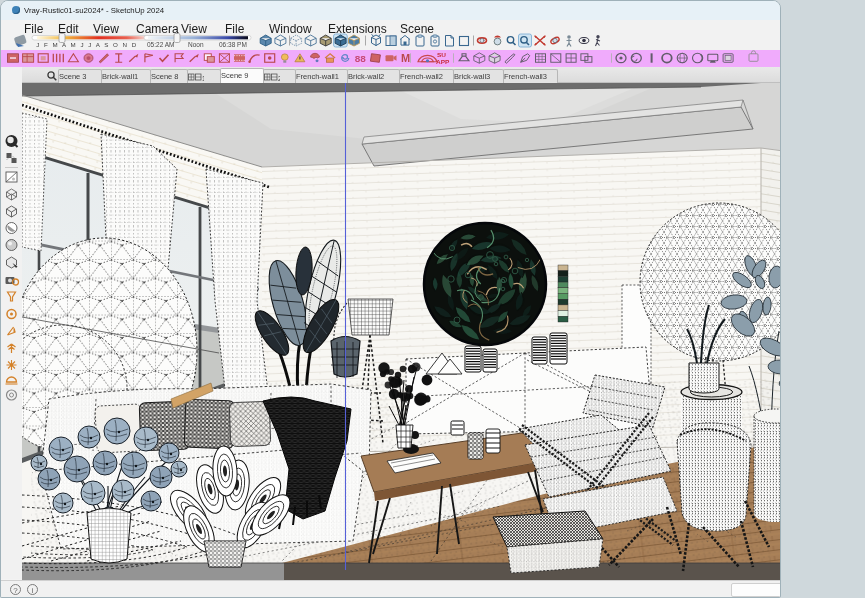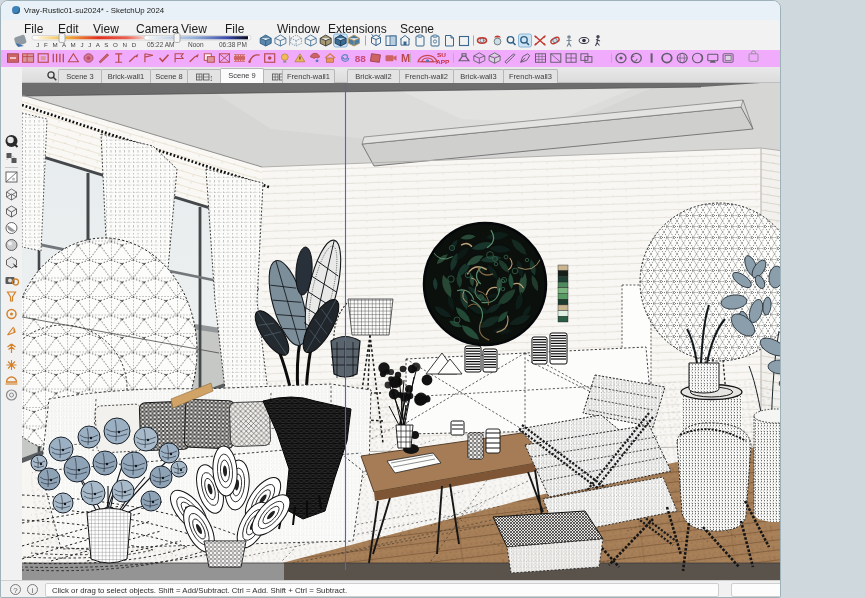--- a/index.html
+++ b/index.html
@@ -10,21 +10,21 @@
 #title .logo{position:absolute;left:10.5px;top:5px;width:8px;height:8px;border-radius:4px;background:#3d82b8;box-shadow:inset -1px -1px 0 #2a5f8a}
 .wbtn{position:absolute;top:0;width:27px;height:19px;color:#404040}
 
 #menu{position:absolute;left:0;top:19px;width:100%;height:13px;background:#f2f2f2;font-size:12px;color:#1b1b1b}
 #menu span{position:absolute;top:2px}
 
 #tb1{position:absolute;left:0;top:32px;width:100%;height:17px;background:#f2f2f2}
 #tb2{position:absolute;left:0;top:49px;width:100%;height:17px;background:#f0abfc}
 
 #tabs{position:absolute;left:0;top:66px;width:100%;height:16px;background:linear-gradient(#e9e9e9,#dcdcdc);border-bottom:1px solid #bfbfbf}
-.tab{position:absolute;top:2px;height:14px;background:#e3e3e3;border:1px solid #b7b7b7;border-bottom:none;font-size:7.5px;color:#3c3c3c;text-align:center;line-height:13px;border-radius:2px 2px 0 0}
+.tab{position:absolute;top:2px;height:14px;background:#e3e3e3;border:1px solid #b7b7b7;border-bottom:none;font-size:7.5px;color:#3c3c3c;text-align:left;line-height:13px;border-radius:2px 2px 0 0}
 .tab.act{background:#fbfbfb;top:1px;height:15px;z-index:3}
 
 #ltb{position:absolute;left:0;top:66px;width:21px;height:512px;background:#f1f1f1}
 
 #status{position:absolute;left:0;top:579px;width:100%;height:19px;background:#f1f1f1;border-top:1px solid #d0d0d0}
 .sc{position:absolute;top:3px;width:11px;height:11px;border:1px solid #7a7a7a;border-radius:50%;color:#666;font-size:8px;text-align:center;line-height:11px}
 #sfield{position:absolute;left:44px;top:2px;width:674px;height:14px;background:#fdfdfd;border:1px solid #cfcfcf;border-radius:2px;font-size:7.8px;color:#2e2e2e;line-height:13px;padding-left:6px}
 #mbox{position:absolute;left:730px;top:2px;width:116px;height:14px;background:#fdfdfd;border:1px solid #cfcfcf;border-radius:2px}
 
 #vp{position:absolute;left:21px;top:82px;width:836px;height:497px;background:#fdfdfc;overflow:hidden}
@@ -45,21 +45,21 @@
         <path d="M10 6l7 7M17 6l-7 7" stroke="#404040" stroke-width="1.2"></path>
       </svg>
   </div>
   <div id="menu">
     <span style="left:23px">File</span>
       <span style="left:57px">Edit</span>
       <span style="left:92px">View</span>
     <span style="left:135px">Camera</span>
       <span style="left:180px">View</span>
       <span style="left:224px">File</span>
-    <span style="left:276px">Window</span>
+    <span style="left:268px">Window</span>
       <span style="left:327px">Extensions</span>
       <span style="left:399px">Scene</span>
   </div>
   <div id="tb1">
     <svg width="865" height="17" viewBox="0 0 865 17">
 
       <rect x="14" y="3" width="11" height="9" rx="2" fill="#8f9aa3" transform="rotate(-18 19 8)"></rect>
       <path d="M15 10l8 3-6 1z" fill="#3f6fb0"></path>
 
       <rect x="31" y="2.5" width="121" height="4.5" rx="2.2" fill="#fff" stroke="#c9c9c9" stroke-width="0.7"></rect>
@@ -239,21 +239,21 @@
           <text x="14" y="7.5" font-size="7" fill="#3c3c3c">1</text>
         </svg></div>
     <div class="tab act" style="left:219px;width:44px">Scene 9</div>
     <div class="tab" style="left:262px;width:33px"><svg width="16" height="8" viewBox="0 0 16 8" style="margin-top:3px">
           <rect x="0.5" y="1" width="5.5" height="6" fill="none" stroke="#4a4a4a" stroke-width="0.75"></rect>
           <path d="M0.5 4h5.5M3.2 1v6" stroke="#4a4a4a" stroke-width="0.6"></path>
           <rect x="7.5" y="1" width="5.5" height="6" fill="none" stroke="#4a4a4a" stroke-width="0.75"></rect>
           <path d="M7.5 4h5.5" stroke="#4a4a4a" stroke-width="0.6"></path>
           <text x="14" y="7.5" font-size="7" fill="#3c3c3c">2</text>
         </svg></div>
-    <div class="tab" style="left:281px;width:53px">French-wall1</div>
+    <div class="tab" style="left:294px;width:53px">French-wall1</div>
     <div class="tab" style="left:346px;width:53px">Brick-wall2</div>
     <div class="tab" style="left:398px;width:55px">French-wall2</div>
     <div class="tab" style="left:452px;width:51px">Brick-wall3</div>
     <div class="tab" style="left:502px;width:55px">French-wall3</div>
   </div>
   <div id="ltb">
     <svg width="21" height="512" viewBox="0 0 21 512">
         <g id="lticons">
           <g transform="translate(10.5 74)">
             <circle cx="0" cy="0" r="6" fill="#2a2a2a"></circle>
@@ -998,16 +998,15 @@
 <circle cx="180" cy="469" r="1.2" fill="#10151a"></circle>
 <path d="M86 512q22-10 44 0l-4 46q-18 8-36 0z" fill="#fff" stroke="#111" stroke-width="1"></path>
 <path d="M86 512q22-10 44 0l-4 46q-18 8-36 0z" fill="url(#grid4)" opacity="0.55"></path>
 </g>
 <line x1="344.5" y1="82" x2="344.5" y2="569" stroke="#5560d8" stroke-width="1.1"></line>
 </svg></div>
   <div id="rstrip"></div>
   <div id="status">
     <div class="sc" style="left:9px">?</div>
     <div class="sc" style="left:26px">i</div>
-    <div id="sfield">Click or drag to select objects. Shift = Add/Subtract. Ctrl = Add. Shift + Ctrl = Subtract.</div>
     <div id="mbox"></div>
   </div>
 </div>
 
 </body></html>

